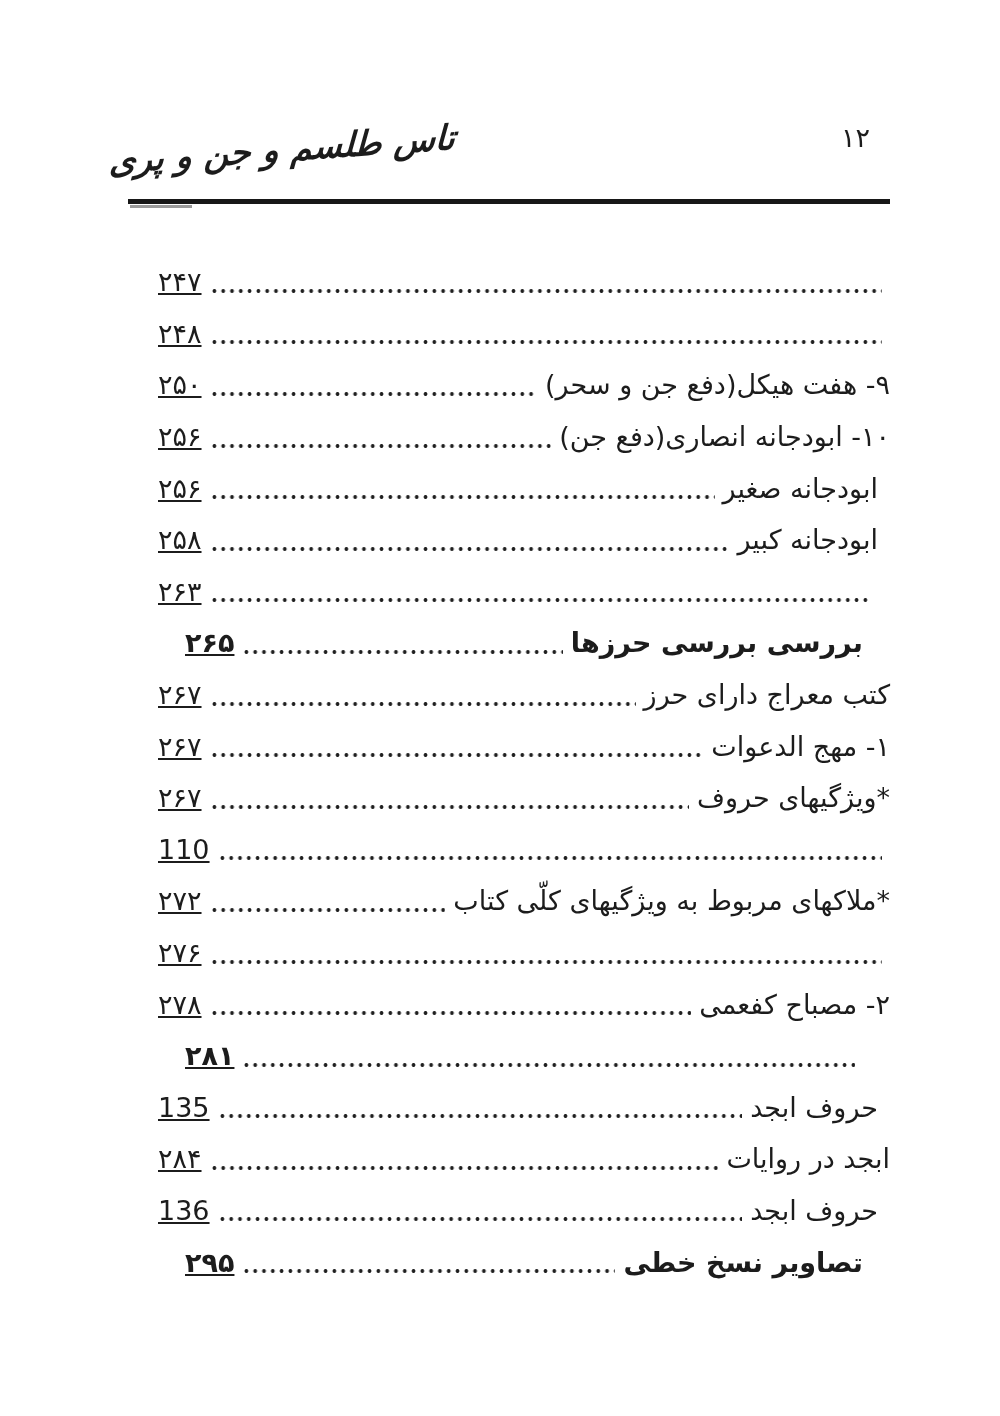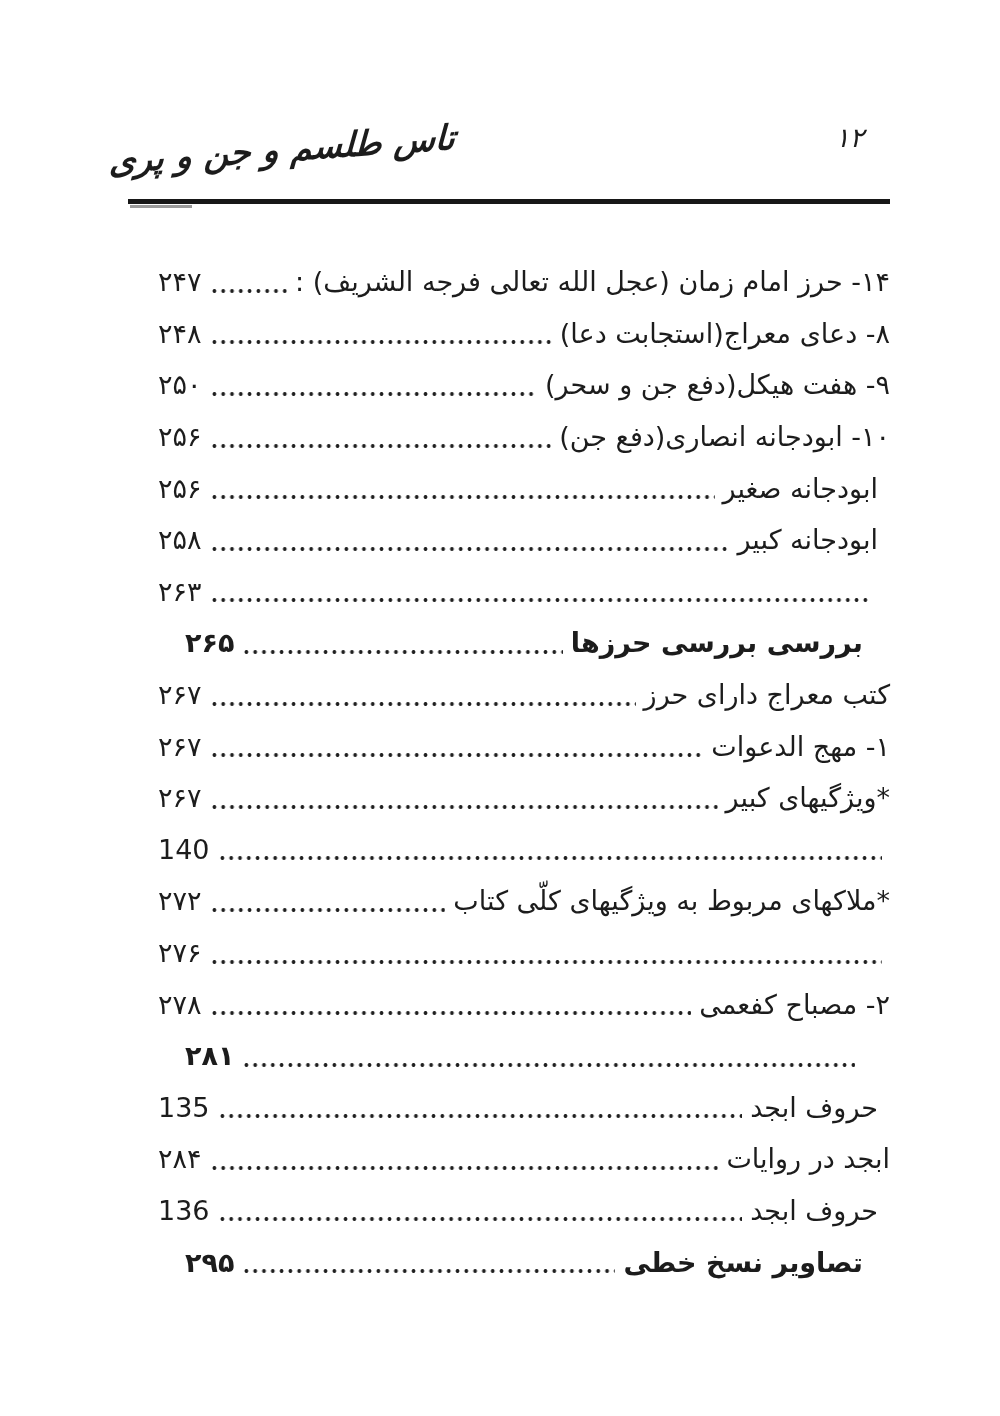--- a/index.html
+++ b/index.html
@@ -30,25 +30,24 @@
     justify-content: center;
     font-size: 34px;
     font-weight: 700;
     font-style: italic;
     direction: rtl;
     transform: rotate(-4deg) skewX(-6deg);
     white-space: nowrap;
   }
   .folio {
     position: absolute;
-    right: 136px;
+    right: 130px;
     top: 122px;
     font-size: 27px;
     direction: rtl;
-    font-style: italic;
   }
   .head-rule {
     position: absolute;
     left: 128px;
     top: 199px;
     width: 762px;
     height: 5px;
     background: #171717;
   }
   .head-rule::after {      
@@ -86,20 +85,21 @@
     position: relative;
     top: 9px;
     background-image: radial-gradient(circle, #1f1f1f 1.6px, transparent 2.2px);
     background-size: 8.8px 6px;
     background-repeat: repeat-x;
     background-position: 0 50%;
   }
   .toc-row .p {
     white-space: nowrap;
     flex: 0 0 auto;
+    text-decoration: underline;
   }
   
   .toc-row.lvl1 { padding-right: 12px; }
   
   .toc-row.head {
     font-weight: 700;
     padding: 0 27px;
   }
 </style>
 </head>
@@ -107,27 +107,25 @@
 
 <div class="page">
 
   <div class="running-head">تاس طلسم و جن و پری</div>
   <div class="folio">۱۲</div>
   <div class="head-rule"></div>
 
   <div class="toc">
 
     <div class="toc-row">
-      <span class="t">۱۴- حرز امام زمان (عجل الله تعالی فرجه الشریف) :</span>
       <span class="leader"></span>
       <span class="p">۲۴۷</span>
     </div>
 
     <div class="toc-row">
-      <span class="t">۸- دعای معراج(استجابت دعا)</span>
       <span class="leader"></span>
       <span class="p">۲۴۸</span>
     </div>
 
     <div class="toc-row">
       <span class="t">۹- هفت هیکل(دفع جن و سحر)</span>
       <span class="leader"></span>
       <span class="p">۲۵۰</span>
     </div>
 
@@ -166,28 +164,28 @@
       <span class="p">۲۶۷</span>
     </div>
 
     <div class="toc-row">
       <span class="t">۱- مهج الدعوات</span>
       <span class="leader"></span>
       <span class="p">۲۶۷</span>
     </div>
 
     <div class="toc-row">
-      <span class="t">*ویژگیهای کبیر</span>
+      <span class="t">*ویژگیهای حروف</span>
       <span class="leader"></span>
       <span class="p">۲۶۷</span>
     </div>
 
     <div class="toc-row">
       <span class="leader"></span>
-      <span class="p">140</span>
+      <span class="p">110</span>
     </div>
 
     <div class="toc-row">
       <span class="t">*ملاکهای مربوط به ویژگیهای کلّی کتاب</span>
       <span class="leader"></span>
       <span class="p">۲۷۲</span>
     </div>
 
     <div class="toc-row">
       <span class="leader"></span>

